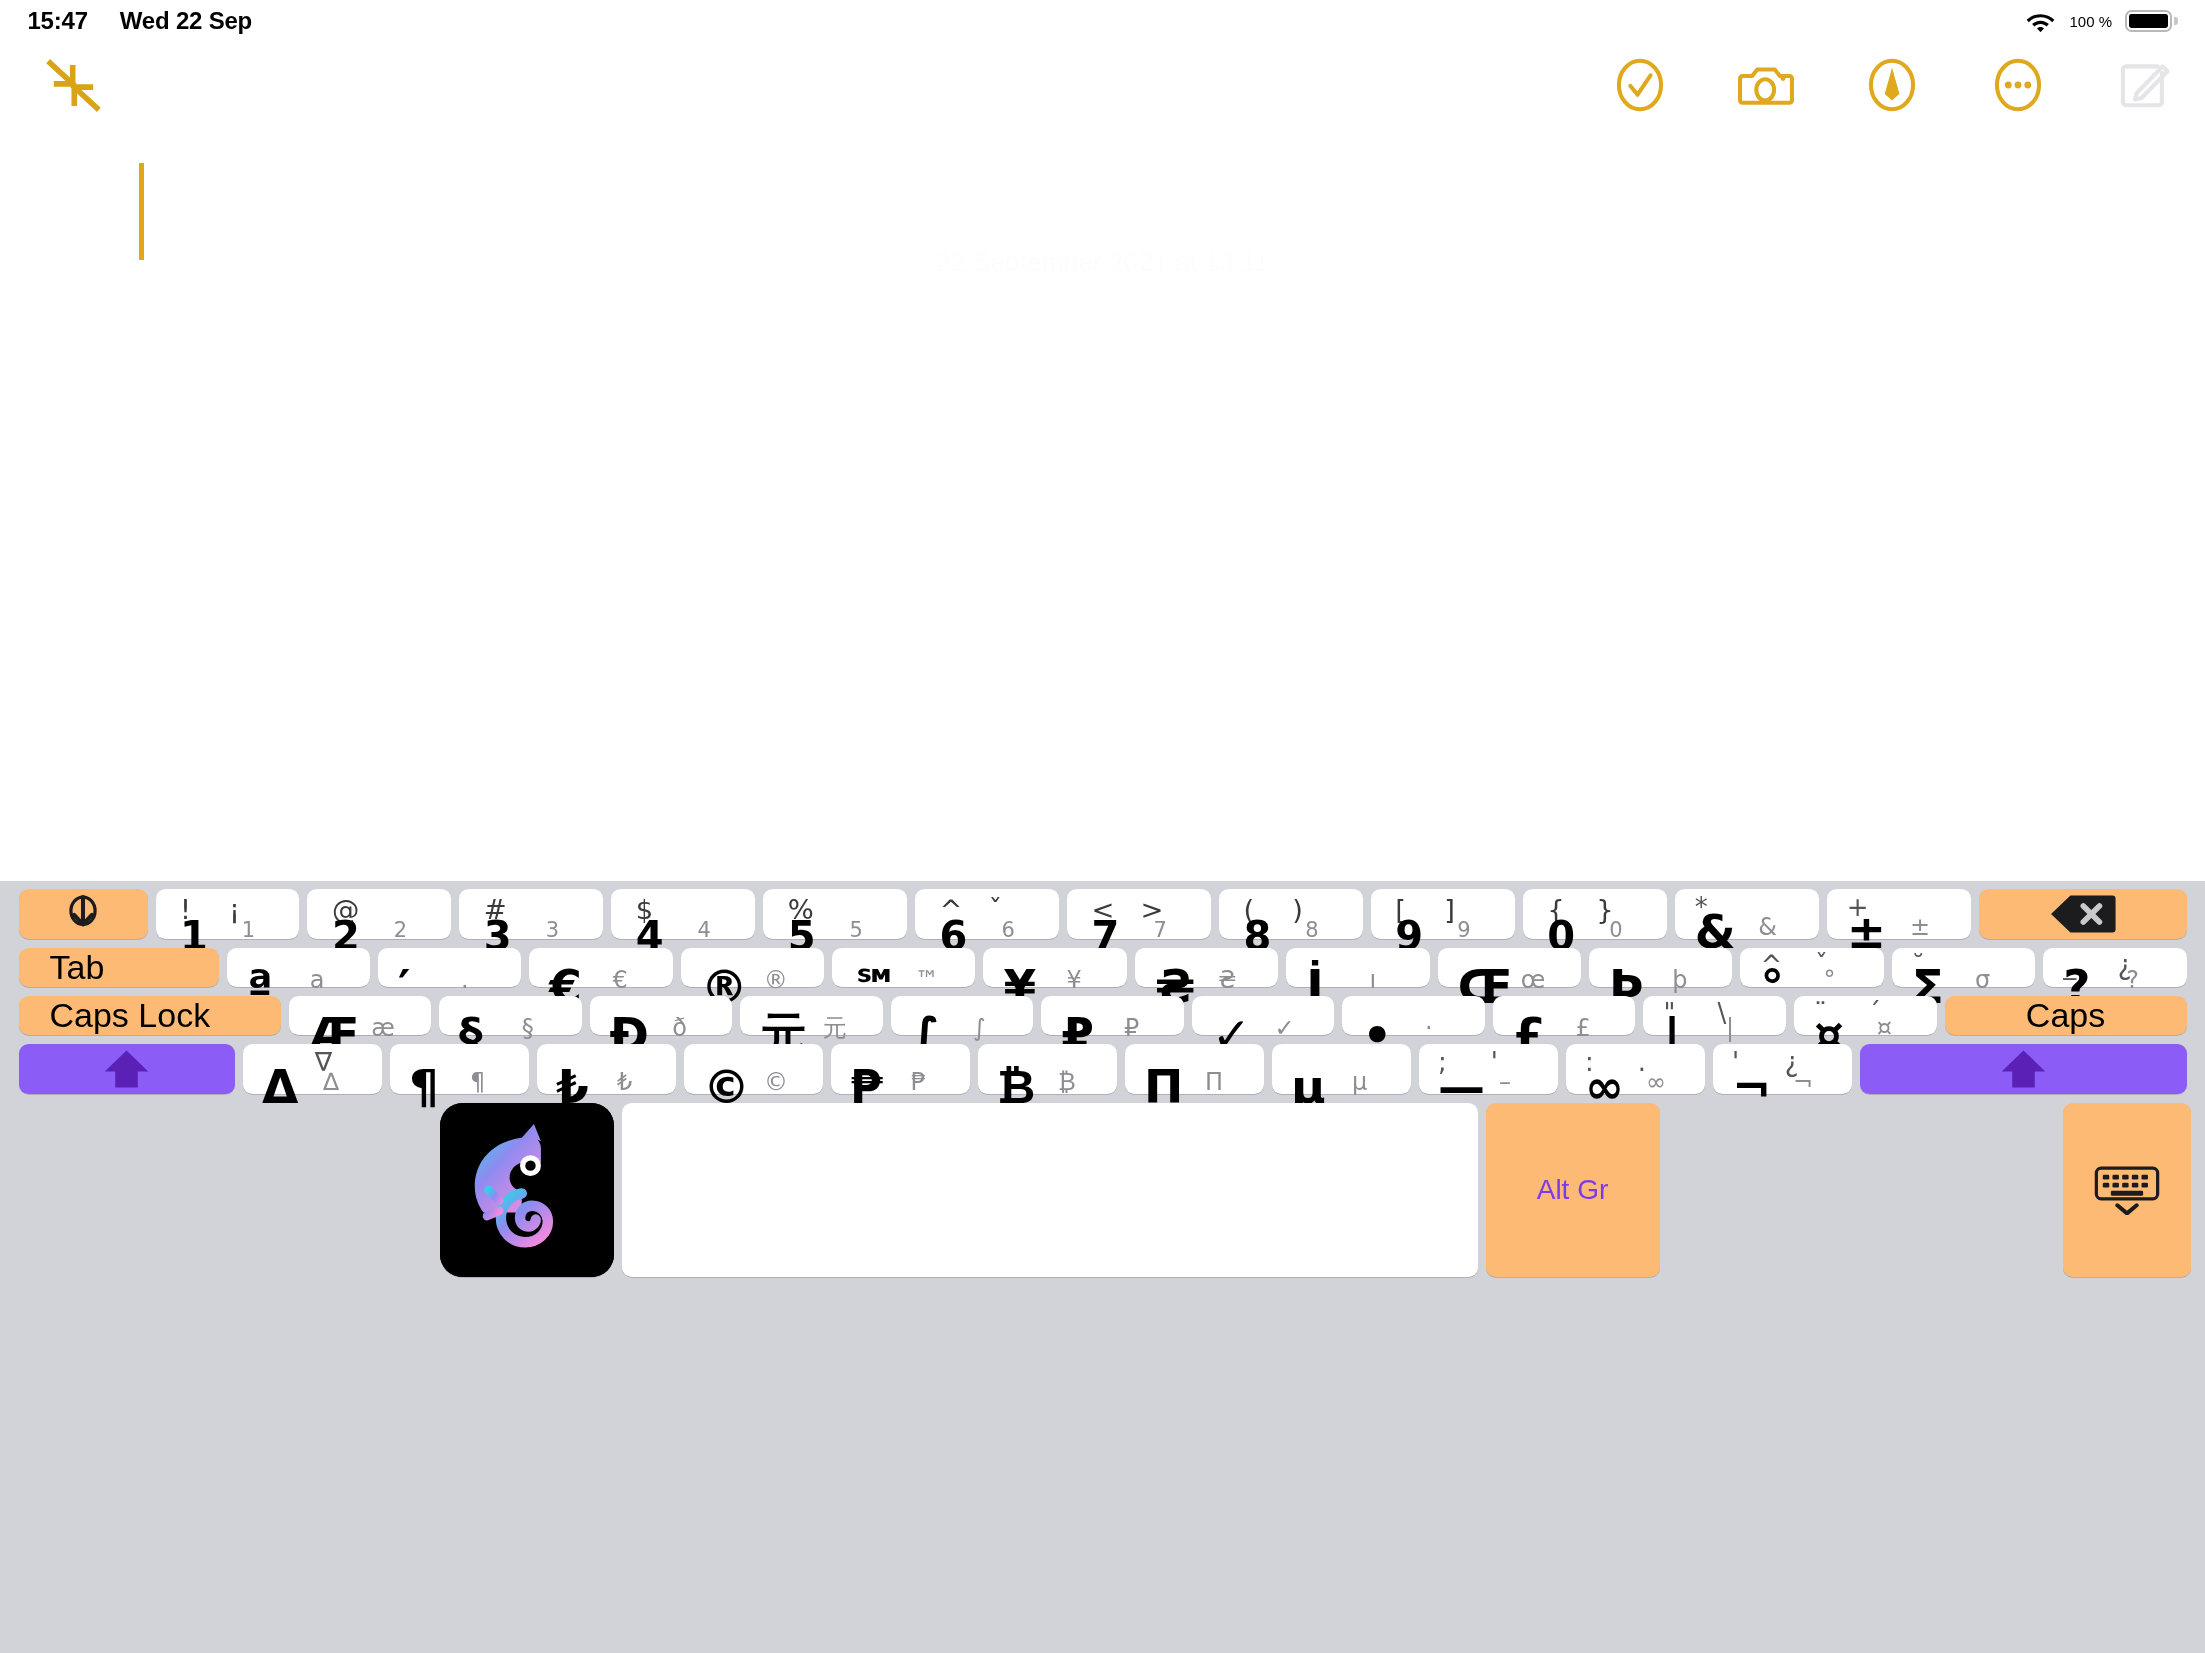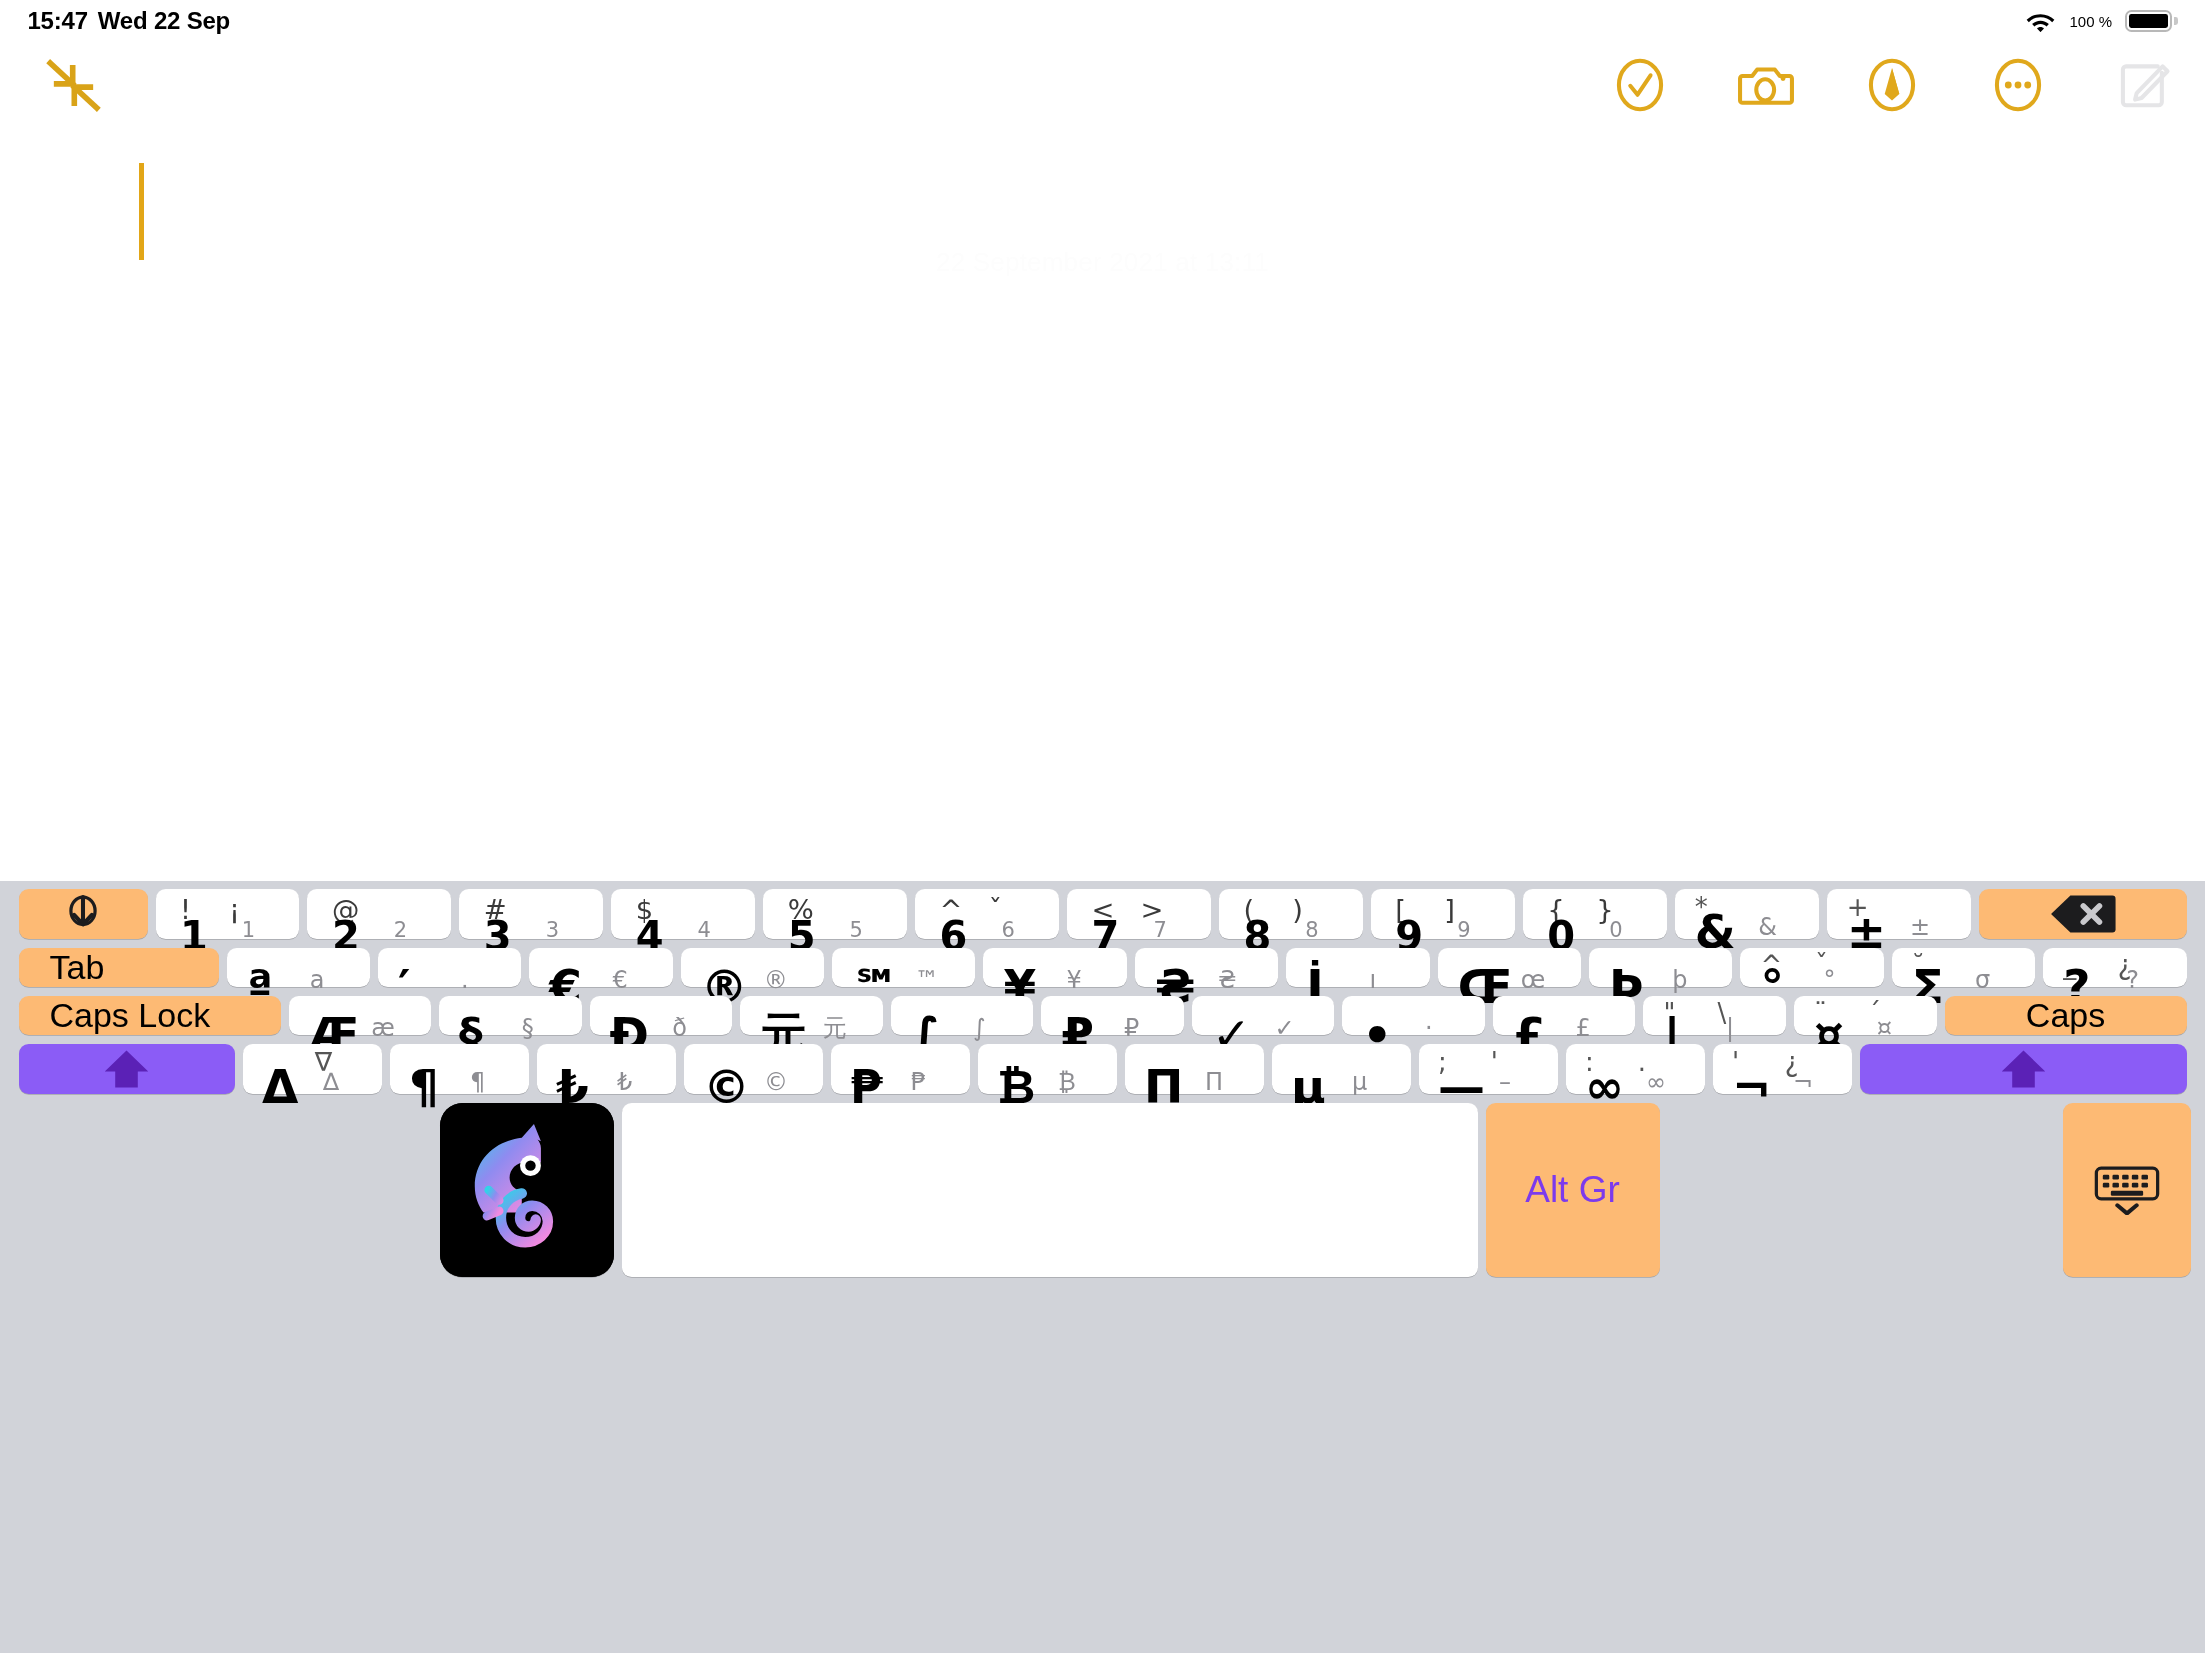--- a/index.html
+++ b/index.html
@@ -10,21 +10,21 @@
     overflow: hidden;
   }
 
   
   #status-bar {
     position: absolute; top: 0; left: 0;
     width: 2205px; height: 42px;
     display: flex; align-items: center;
     padding: 0 27.4px;
   }
-  #status-left { display: flex; align-items: center; gap: 10px; }
+  #status-left { display: flex; align-items: center; gap: 32px; }
   .status-text {
     font-size: 24px; font-weight: 600; color: #000;
     letter-spacing: -0.2px; line-height: 1;
   }
   #status-right {
     margin-left: auto;
     display: flex; align-items: center; gap: 13px;
   }
   #wifi-icon { width: 31px; height: 22.6px; display:block; }
   #battery-pct { font-size: 15px; font-weight: 500; color:#000; }
@@ -149,21 +149,21 @@
   
   #app-icon-key {
     background: #000;
     border-radius: 22.6px;
     overflow: hidden;
     display:flex; align-items:center; justify-content:center;
   }
   #chameleon { width: 100%; height: 100%; display:block; }
 
   #altgr-label {
-    color: #7c3aed; font-size: 37px; font-weight: 400;
+    color: #7c3aed; font-size: 28px; font-weight: 400;
   }
 
   .icon-center { display:flex; align-items:center; justify-content:center; height:100%; }
   #kb-dismiss-inner { flex-direction: column; gap: 4.8px; }
 </style>
 </head>
 <body>
 
 <div id="status-bar">
   <div id="status-left">

